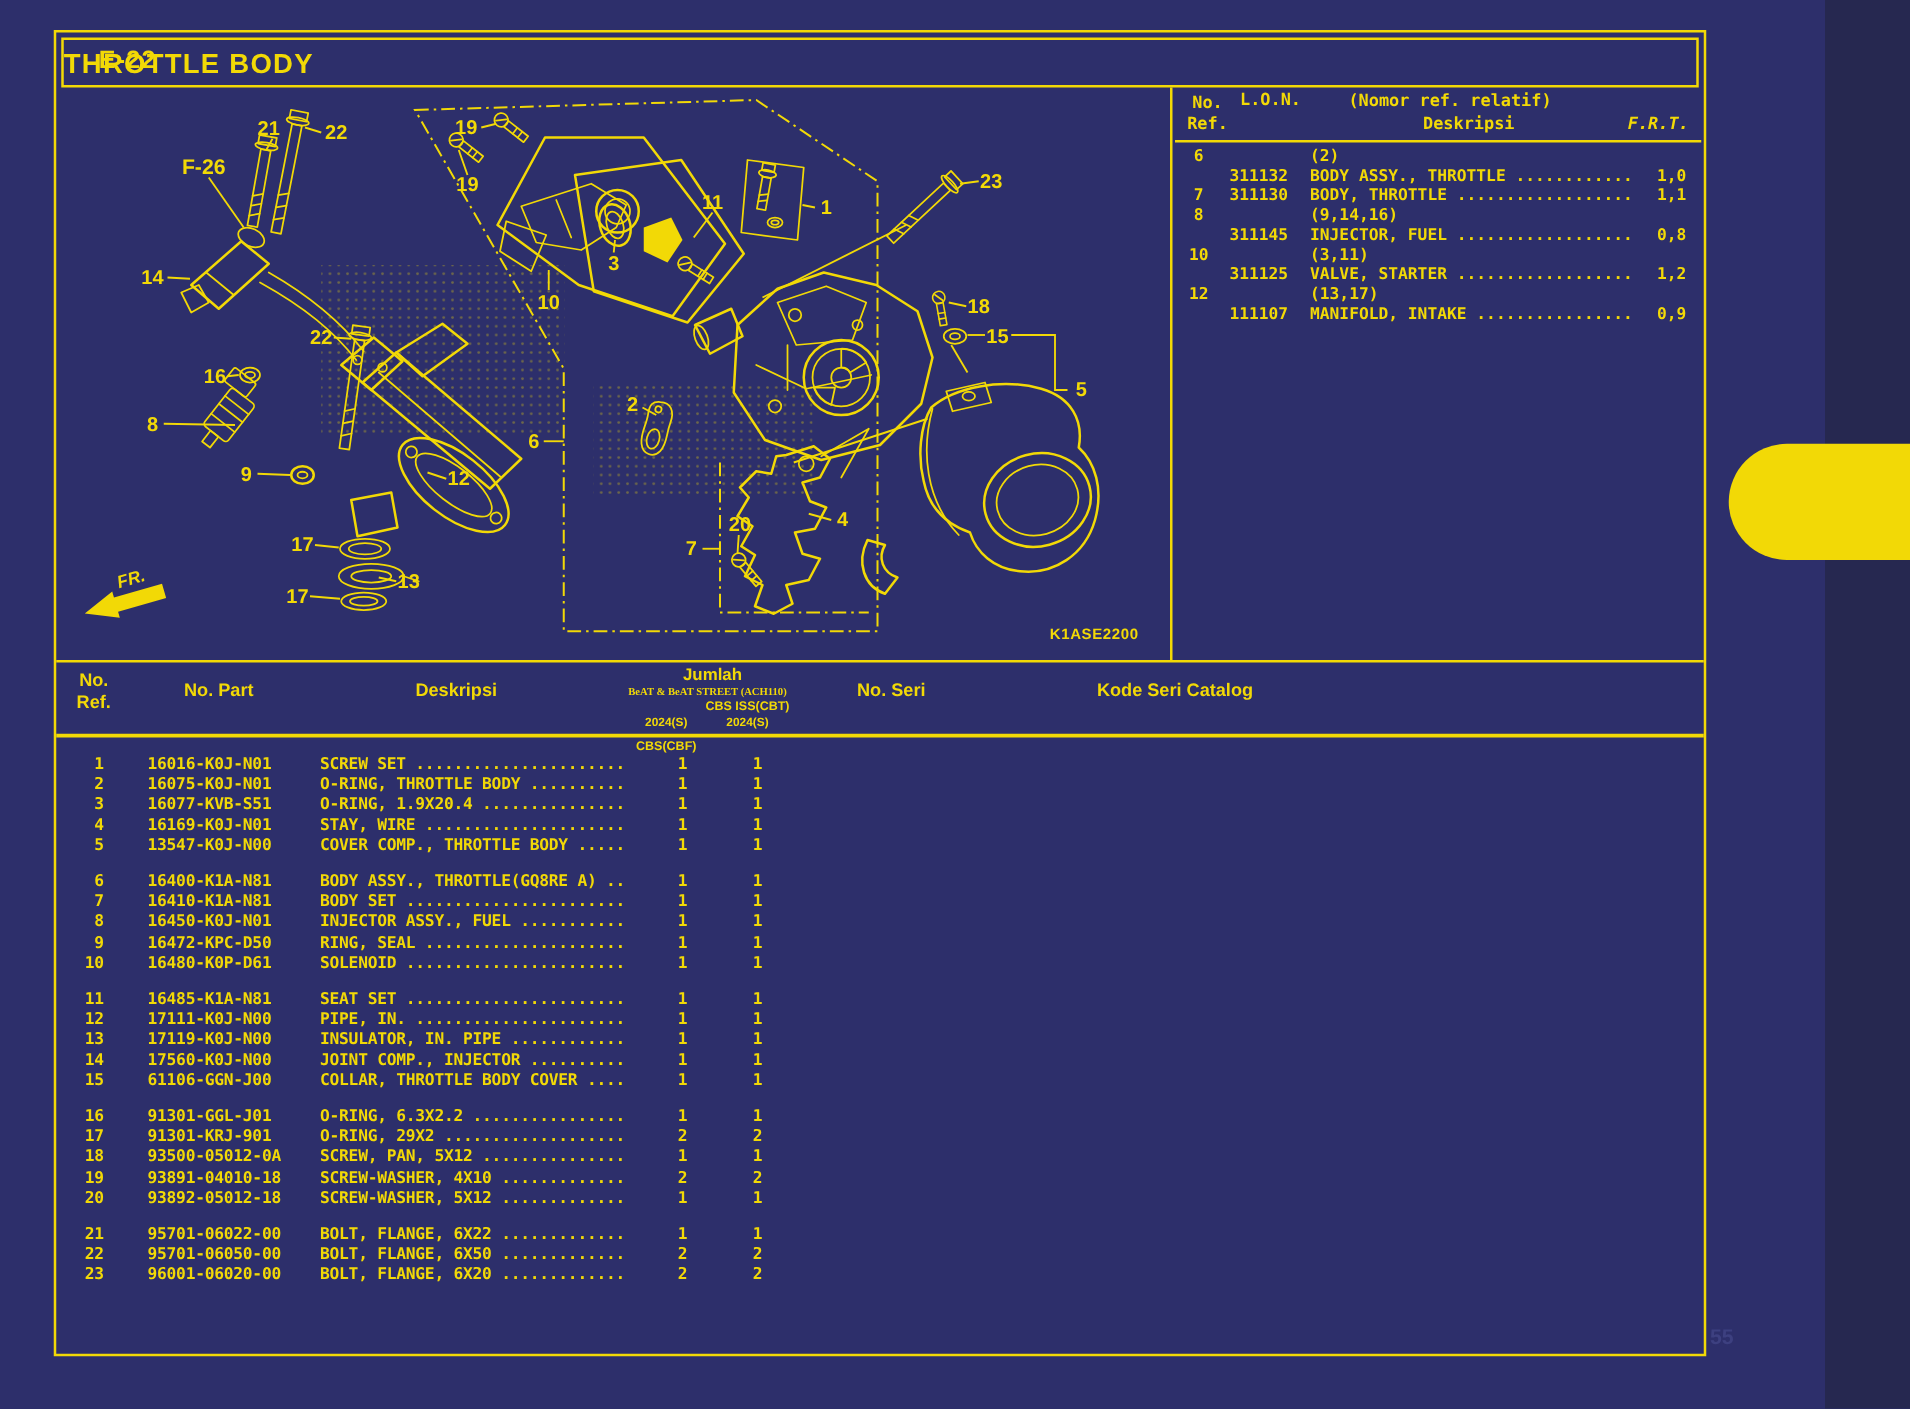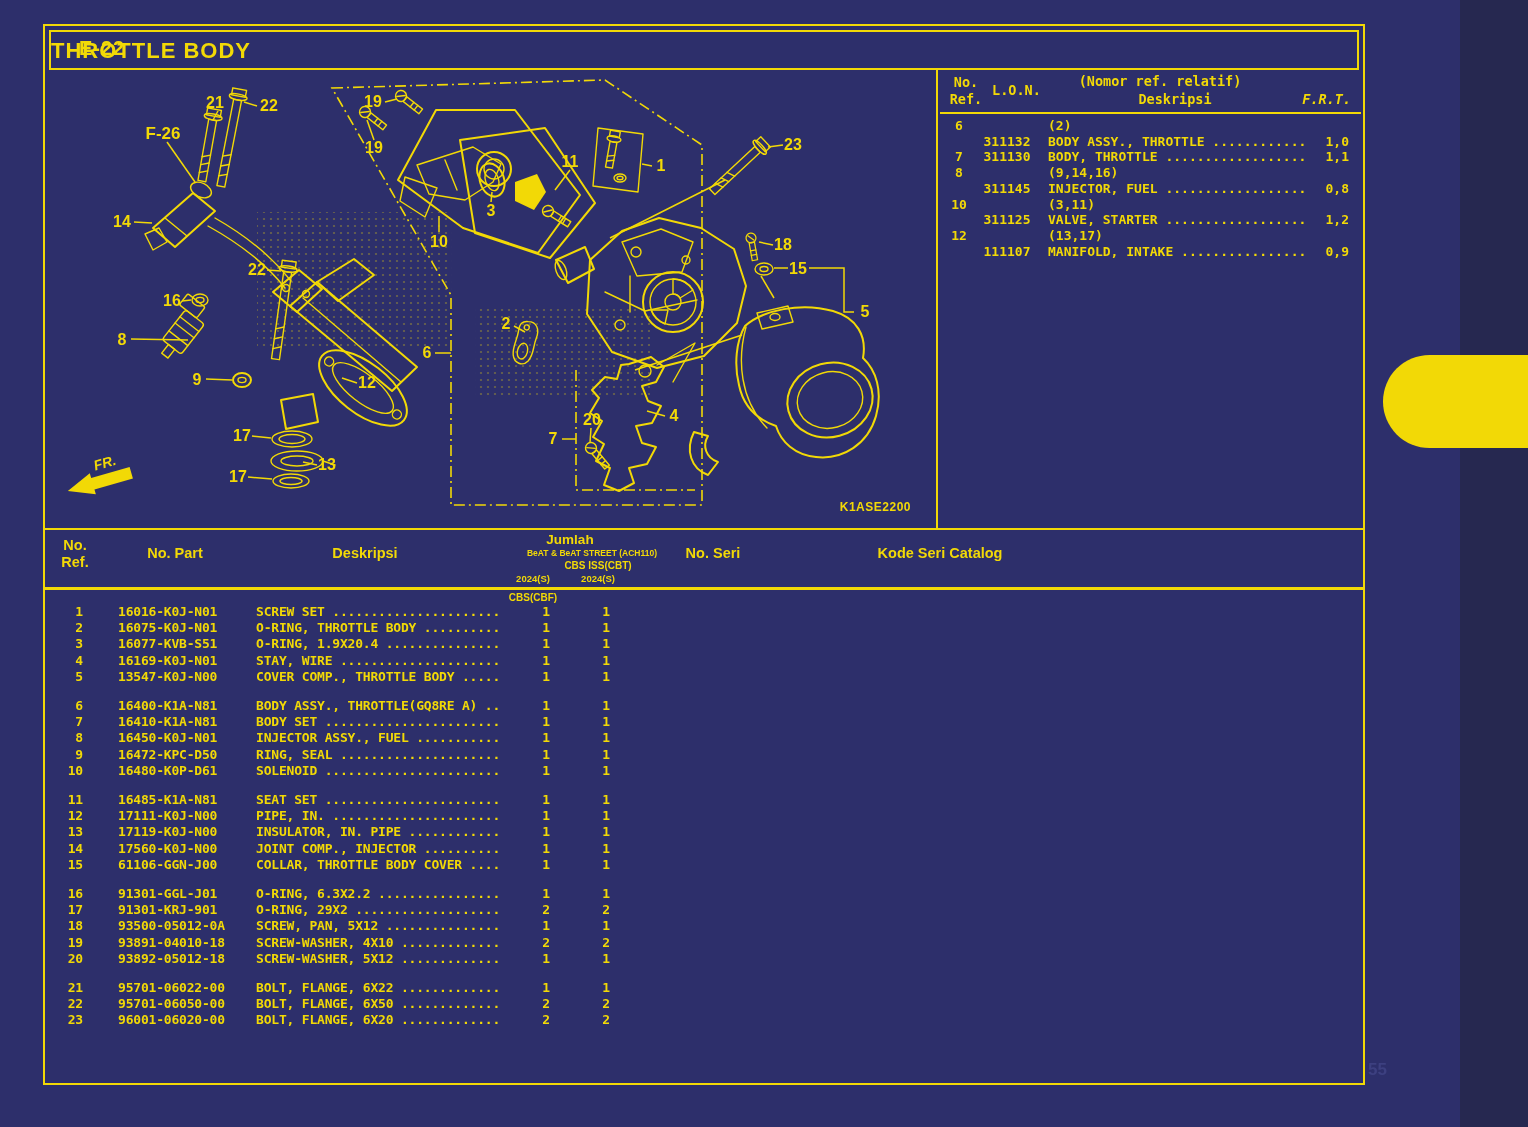--- a/index.html
+++ b/index.html
@@ -316,21 +316,21 @@
           <text class="fr" x="32" y="-9">FR.</text>
         </g>
 
         <text class="code" x="866" y="441" text-anchor="end">K1ASE2200</text>
       </svg>
     </div>
 
     <div class="ref-area">
       <span class="h" style="left:6px;top:4px;width:40px;text-align:center;">No.</span>
       <span class="h" style="left:6px;top:21px;width:40px;text-align:center;">Ref.</span>
-      <span class="h" style="left:52px;top:12px;">L.O.N.</span>
+      <span class="h" style="left:52px;top:2px;">L.O.N.</span>
       <span class="h" style="left:80px;top:3px;width:280px;text-align:center;">(Nomor ref. relatif)</span>
       <span class="h" style="left:120px;top:21px;width:230px;text-align:center;">Deskripsi</span>
       <span class="h" style="right:10px;top:21px;font-style:italic;">F.R.T.</span>
       <div class="ref-sep"></div>
       <div class="ref-rows" id="ref-rows">
           <div class="rrow">
             <span class="c-no">6</span>
             <span class="c-lon"></span>
             <span class="c-desc">(2)</span>
             <span class="c-frt"></span>
@@ -386,21 +386,21 @@
         </div>
     </div>
 
     <div class="parts-area">
       <div class="parts-head">
         <span class="h" style="left:10px;top:7px;width:40px;">No.</span>
         <span class="h" style="left:10px;top:24px;width:40px;">Ref.</span>
         <span class="h" style="left:60px;top:15px;width:140px;">No. Part</span>
         <span class="h" style="left:230px;top:15px;width:180px;">Deskripsi</span>
         <span class="h" style="left:455px;top:2px;width:140px;font-size:13.5px;">Jumlah</span>
-        <span class="h sub" style="left:462px;top:18px;width:170px;font-size:8.5px;">BeAT &amp; BeAT STREET (ACH110)</span>
+        <span class="h sub" style="left:436px;top:18px;width:170px;font-size:8.5px;font-family:Liberation Serif, serif;">BeAT &amp; BeAT STREET (ACH110)</span>
         <span class="h sub" style="left:455px;top:30px;width:66px;margin-top:32px;">CBS(CBF)</span>
         <span class="h sub" style="left:515px;top:30px;width:76px;">CBS ISS(CBT)</span>
         <span class="h sub" style="left:455px;top:43px;width:66px;font-size:9.5px;">2024(S)</span>
         <span class="h sub" style="left:515px;top:43px;width:76px;font-size:9.5px;">2024(S)</span>
         <span class="h" style="left:598px;top:15px;width:140px;">No. Seri</span>
         <span class="h" style="left:795px;top:15px;width:200px;">Kode Seri Catalog</span>
       </div>
       <div class="parts-rows" id="parts-rows">
           <div class="prow">
             <span class="p-ref">1</span>

